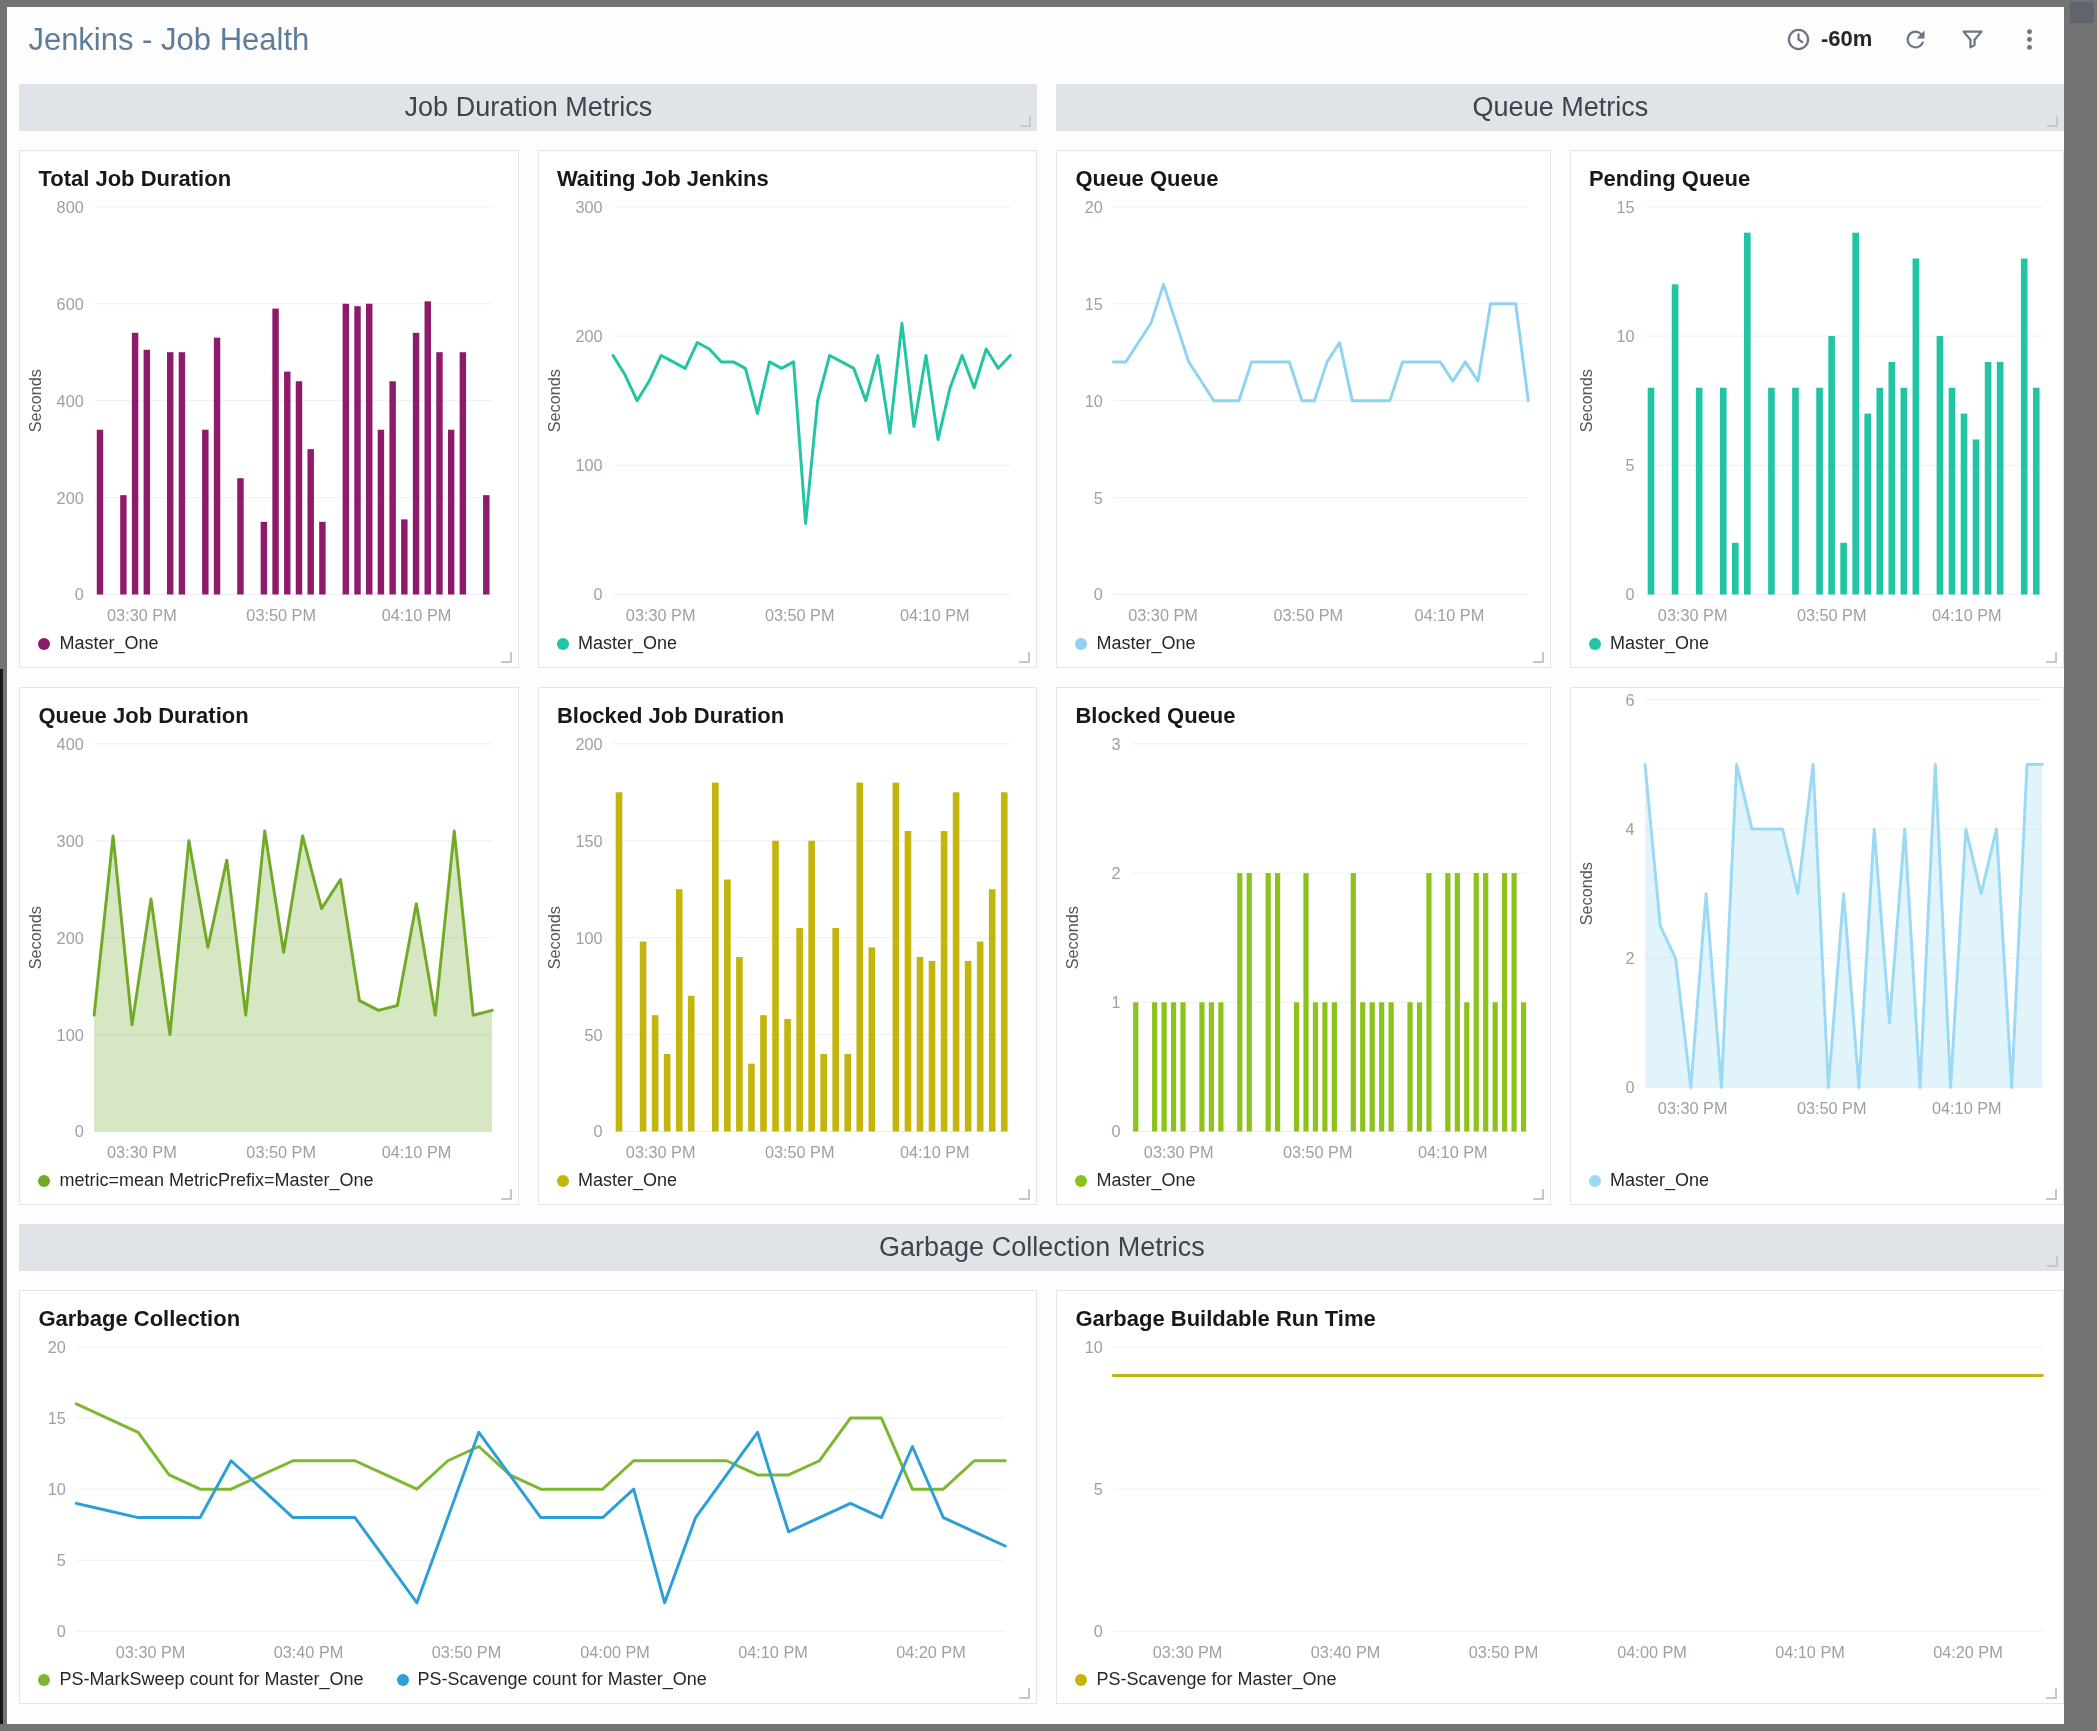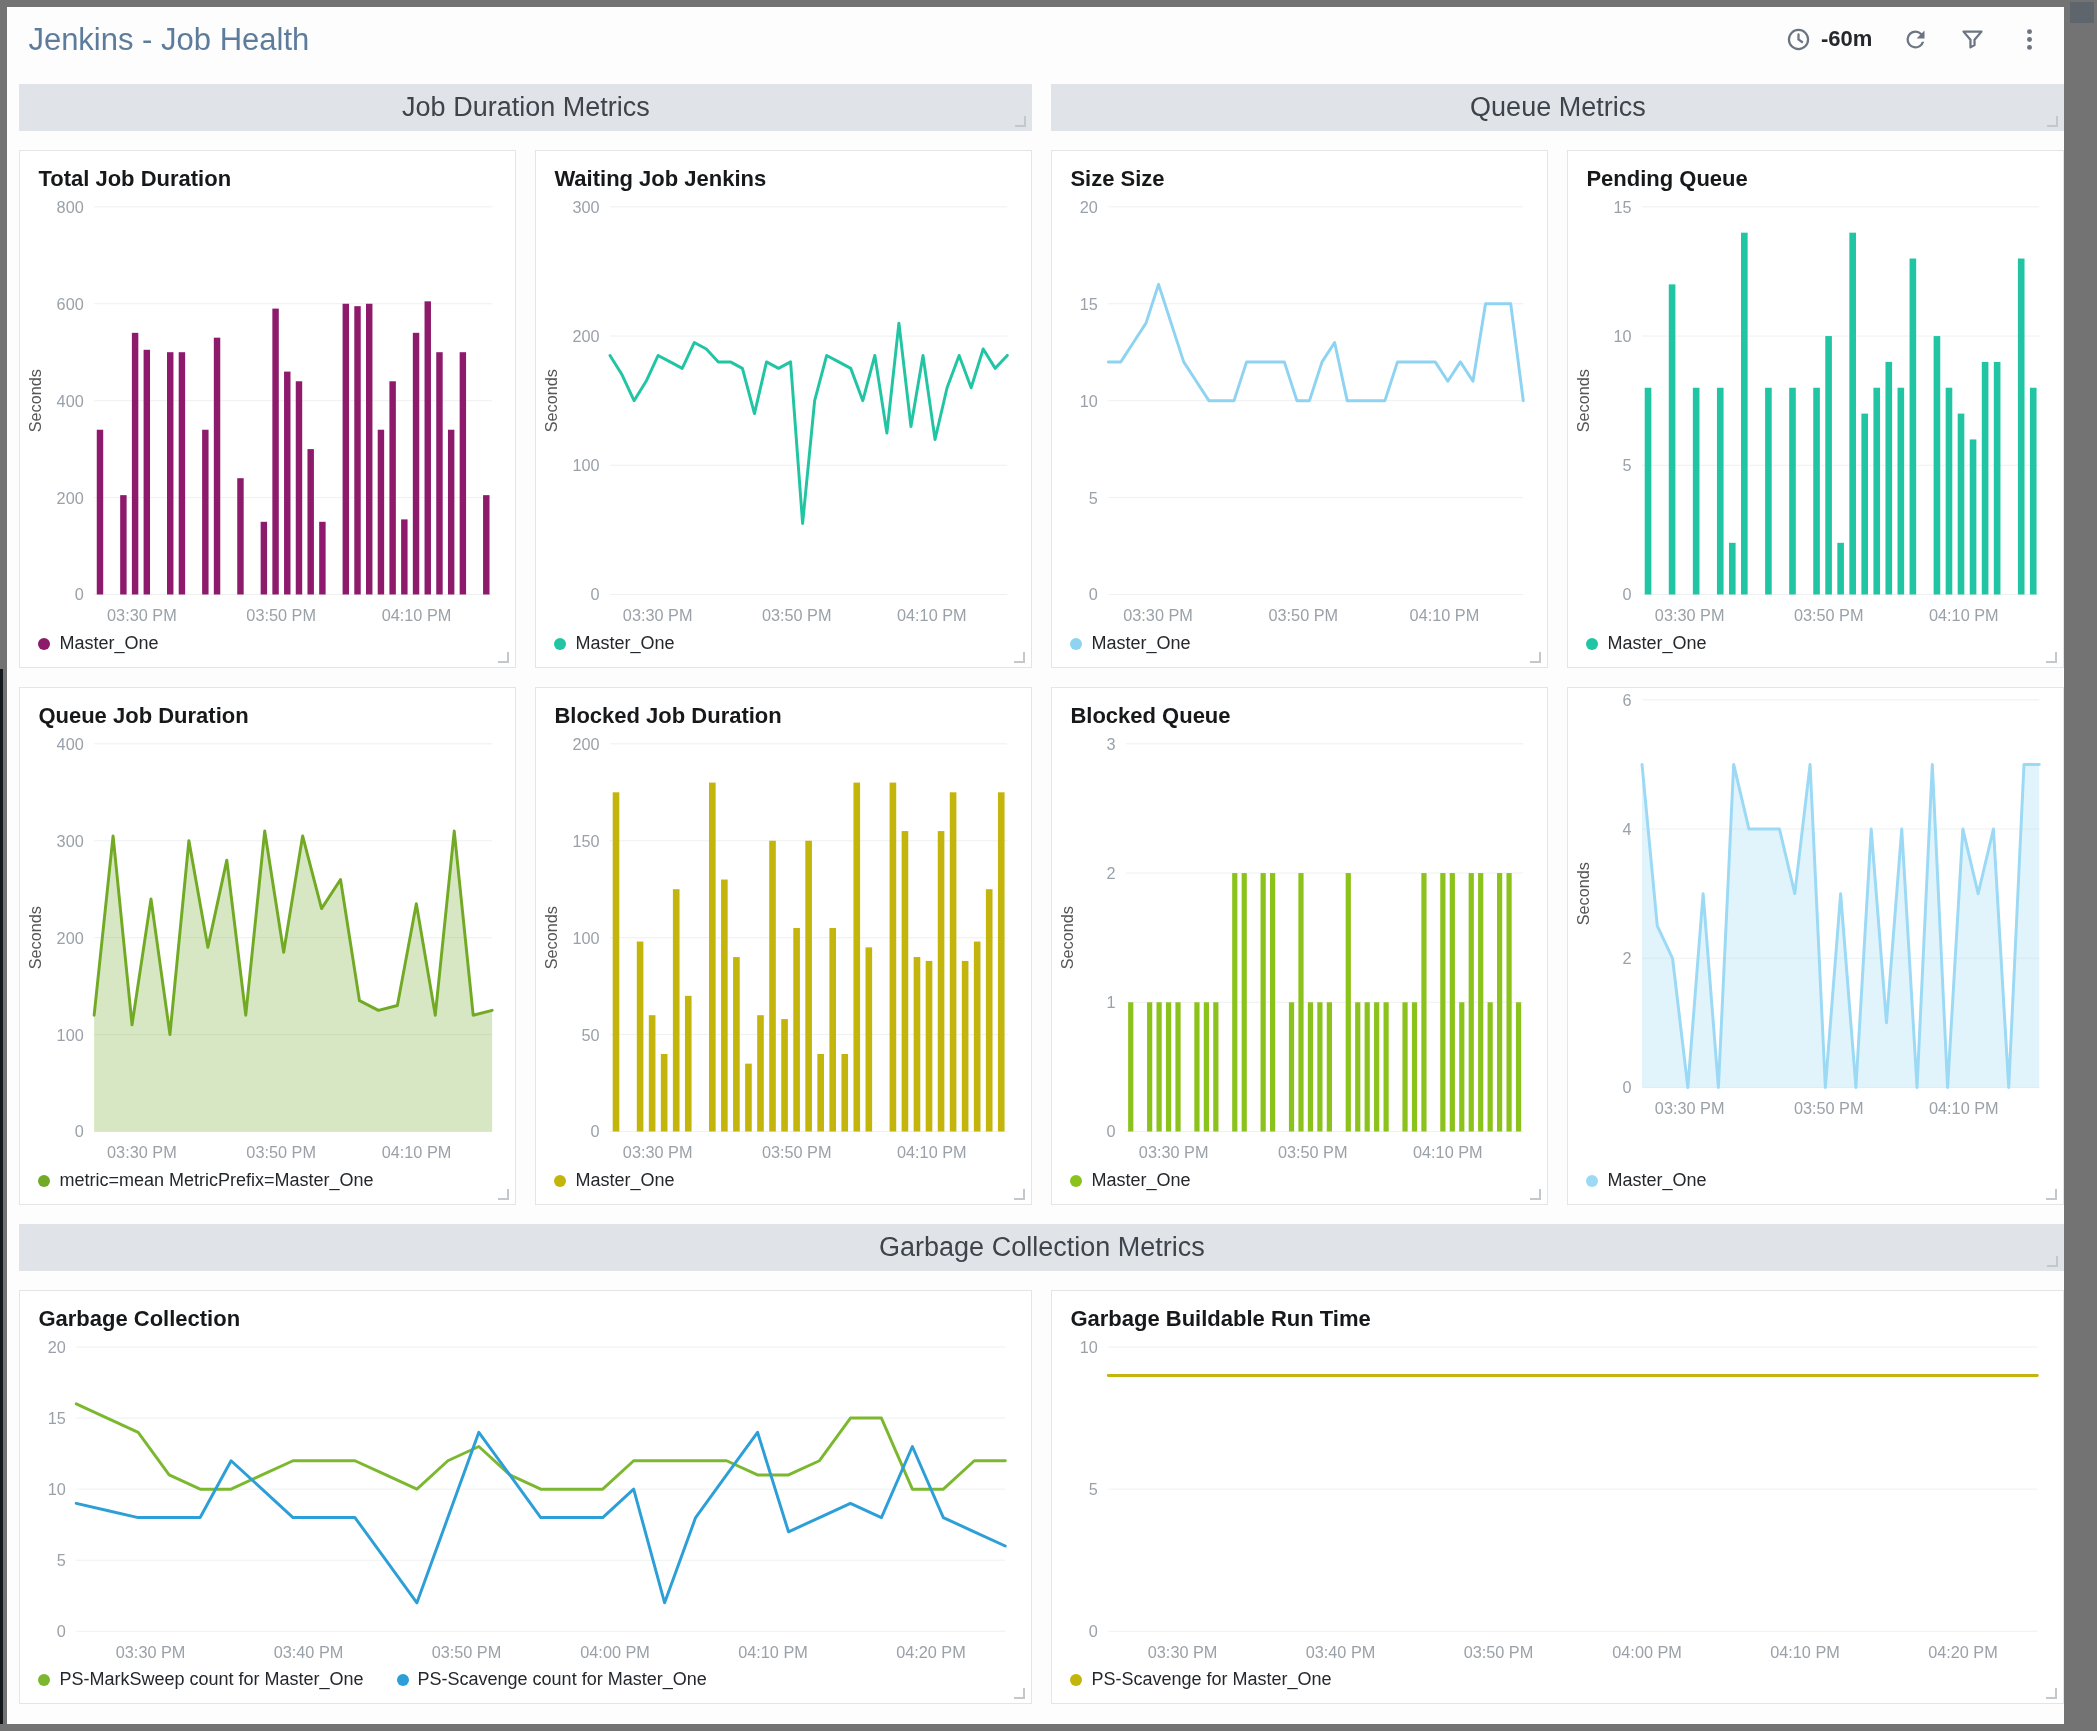--- a/index.html
+++ b/index.html
@@ -8,21 +8,21 @@
   .scroll-thumb{position:absolute;top:1.5px;right:3px;width:24px;height:21px;background:#5f656c;}
   .left-mark{position:absolute;left:0;top:669px;width:3px;height:1055px;background:#15181a;}
 
   .header{display:flex;align-items:center;justify-content:space-between;height:65px;padding:0 21px;}
   .title{font-size:31px;color:#5d7c9c;}
   .actions{display:flex;align-items:center;gap:30px;color:#6b7480;}
   .time-group{display:flex;align-items:flex-start;gap:9px;cursor:pointer;}
   .time-label{font-size:22px;color:#24282c;font-weight:600;}
   .icon-btn{display:inline-flex;align-items:center;cursor:pointer;}
 
-  .grid{display:grid;grid-template-columns:repeat(4,1fr);grid-template-rows:47px 518px 518px 47px 414px;gap:19px;padding:12px 0 0 12px;}
+  .grid{display:grid;grid-template-columns:repeat(2,1fr);grid-template-rows:47px 518px 518px 47px 414px;gap:19px;padding:12px 0 0 12px;}
   .c12{grid-column:1/3;} .c34{grid-column:3/5;} .c14{grid-column:1/5;}
 
   .section-header{background:#e0e4e8;display:flex;align-items:center;justify-content:center;font-size:27px;color:#3e444b;position:relative;cursor:pointer;}
 
   .panel{background:#ffffff;border:0.7px solid #e3e5e7;display:flex;flex-direction:column;position:relative;box-sizing:border-box;}
   .panel-title{padding:15px 18px 3px;font-size:22px;font-weight:700;color:#16181a;}
   .chart-box{flex:1;min-height:0;}
   .legend{display:flex;align-items:center;gap:33px;padding:4.4px 18px 13.3px;}
   .legend-item{display:flex;align-items:center;gap:9px;font-size:18px;color:#24282c;cursor:pointer;}
   .legend-dot{width:12px;height:12px;border-radius:50%;flex:0 0 auto;background:#999;}
@@ -152,21 +152,21 @@
         <div class="legend">
           <span class="legend-item">
             <span class="legend-dot" style="background: rgb(33, 197, 163);"></span>
             <span>Master_One</span>
           </span>
         </div>
         <span class="corner"></span>
       </div>
 
       <div class="panel">
-        <div class="panel-title">Size Size</div>
+        <div class="panel-title">Queue Queue</div>
         <div class="chart-box"><svg width="492" height="435" viewBox="0 0 665 588">
               <line x1="76" x2="637" y1="540" y2="540" stroke="#e8eaec" stroke-width="1"></line>
               <text x="62" y="540" text-anchor="end" dominant-baseline="central" fill="#9aa1a8" font-size="22">0</text>
               <line x1="76" x2="637" y1="409" y2="409" stroke="#e8eaec" stroke-width="1"></line>
               <text x="62" y="409" text-anchor="end" dominant-baseline="central" fill="#9aa1a8" font-size="22">5</text>
               <line x1="76" x2="637" y1="278" y2="278" stroke="#e8eaec" stroke-width="1"></line>
               <text x="62" y="278" text-anchor="end" dominant-baseline="central" fill="#9aa1a8" font-size="22">10</text>
               <line x1="76" x2="637" y1="147" y2="147" stroke="#e8eaec" stroke-width="1"></line>
               <text x="62" y="147" text-anchor="end" dominant-baseline="central" fill="#9aa1a8" font-size="22">15</text>
               <line x1="76" x2="637" y1="16" y2="16" stroke="#e8eaec" stroke-width="1"></line>

